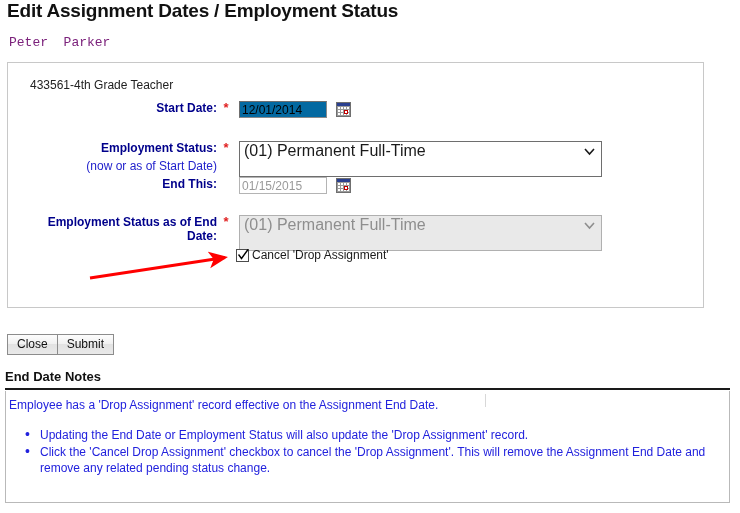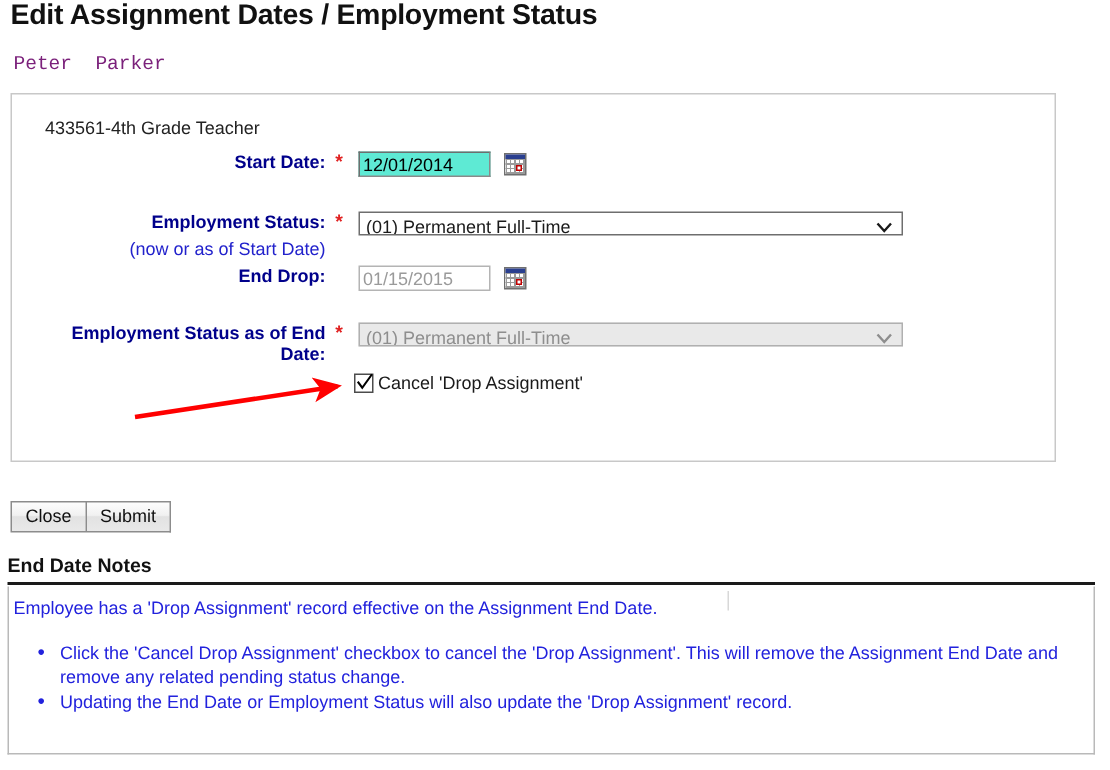--- a/index.html
+++ b/index.html
@@ -89,21 +89,21 @@
   }
 
   
   .date-input {
     width: 88px;
     height: 17px;
     box-sizing: border-box;
     border: 1px solid #8a8a8a;
     border-top-color: #6e6e6e;
     border-left-color: #6e6e6e;
-    background: #5eead4;
+    background: #0369a1;
     font-family: "Liberation Sans", sans-serif;
     font-size: 12px;
     color: #000000;
     padding: 0 2px;
     line-height: 15px;
   }
   .date-input.disabled {
     color: #9a9a9a;
     border-color: #b4b4b4;
     background: #ffffff;
@@ -140,25 +140,25 @@
     bottom: 2px;
     width: 4px;
     height: 4px;
     border: 1px solid #c00000;
     background: #ffffff;
     box-sizing: border-box;
   }
 
   .select-box {
     box-sizing: border-box;
-    height: 16px;
+    height: 36px;
     border: 1px solid #6e6e6e;
     background: #ffffff;
     font-family: "Liberation Sans", sans-serif;
-    font-size: 12px;
+    font-size: 16px;
     color: #1a1a1a;
     padding: 0 22px 0 4px;
     line-height: 18px;
     position: relative;
     white-space: nowrap;
     overflow: hidden;
     cursor: pointer;
   }
   .select-box.disabled {
     background: #e9e9e9;
@@ -345,21 +345,21 @@
       <span class="chev">
         <svg width="11" height="11" viewBox="0 0 11 11">
             <path d="M1 3 L5.5 8 L10 3" fill="none" stroke="#1a1a1a" stroke-width="1.6"></path>
           </svg>
       </span>
     </div>
   </div>
 
   <div class="field-row" style="left:0; top:114px; width:480px;">
     <div style="width:209px;">
-      <span class="field-label">End Drop:</span>
+      <span class="field-label">End This:</span>
     </div>
     <span class="req-star blank">*</span>
     <input class="date-input disabled" style="margin-left: 9px;" type="text" disabled="" value="01/15/2015">
     <span class="cal-icon" style="margin-left:9px; margin-top:1px;">
       <span class="cal-head"></span>
       <span class="cal-grid"></span>
       <span class="cal-dot"></span>
     </span>
   </div>
 
@@ -408,15 +408,15 @@
 
 <div class="notes-heading">End Date Notes</div>
 <div class="notes-rule"></div>
 
 <div class="notes-box"></div>
 <div class="caret-artifact"></div>
 
 <div class="notes-lead">Employee has a 'Drop Assignment' record effective on the Assignment End Date.</div>
 
 <ul class="notes-list">
+  <li>Updating the End Date or Employment Status will also update the 'Drop Assignment' record.</li>
   <li>Click the 'Cancel Drop Assignment' checkbox to cancel the 'Drop Assignment'. This will remove the Assignment End Date and remove any related pending status change.</li>
-  <li>Updating the End Date or Employment Status will also update the 'Drop Assignment' record.</li>
 </ul>
 
 </body></html>

